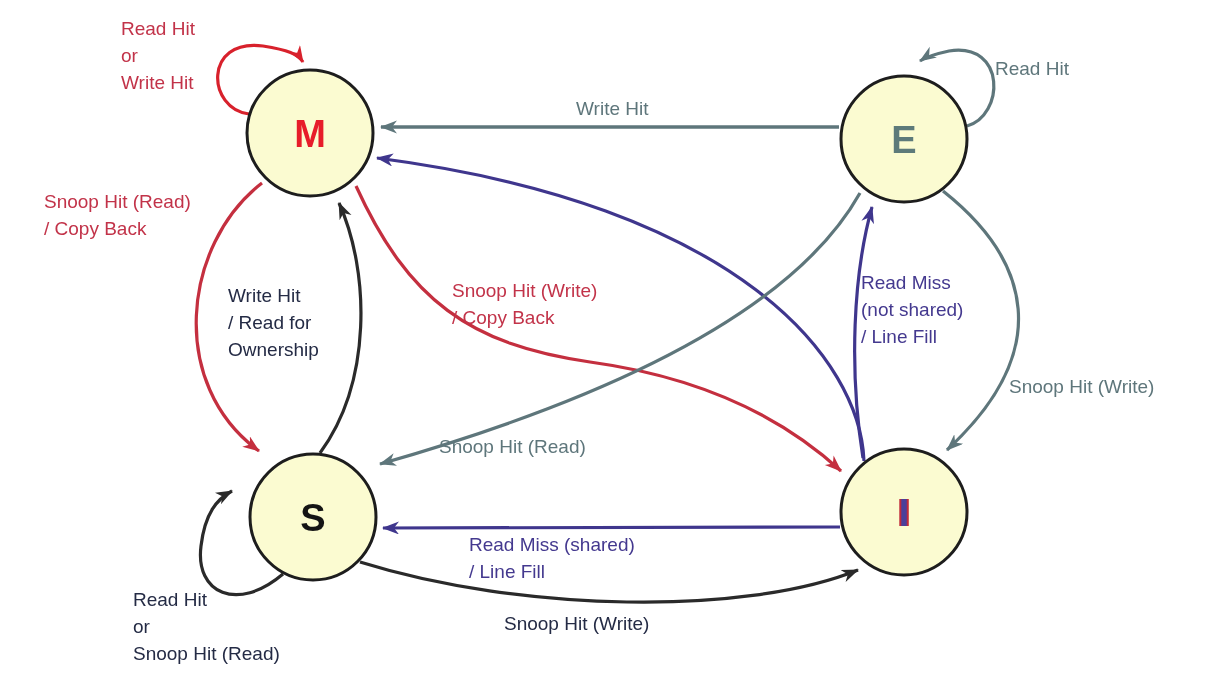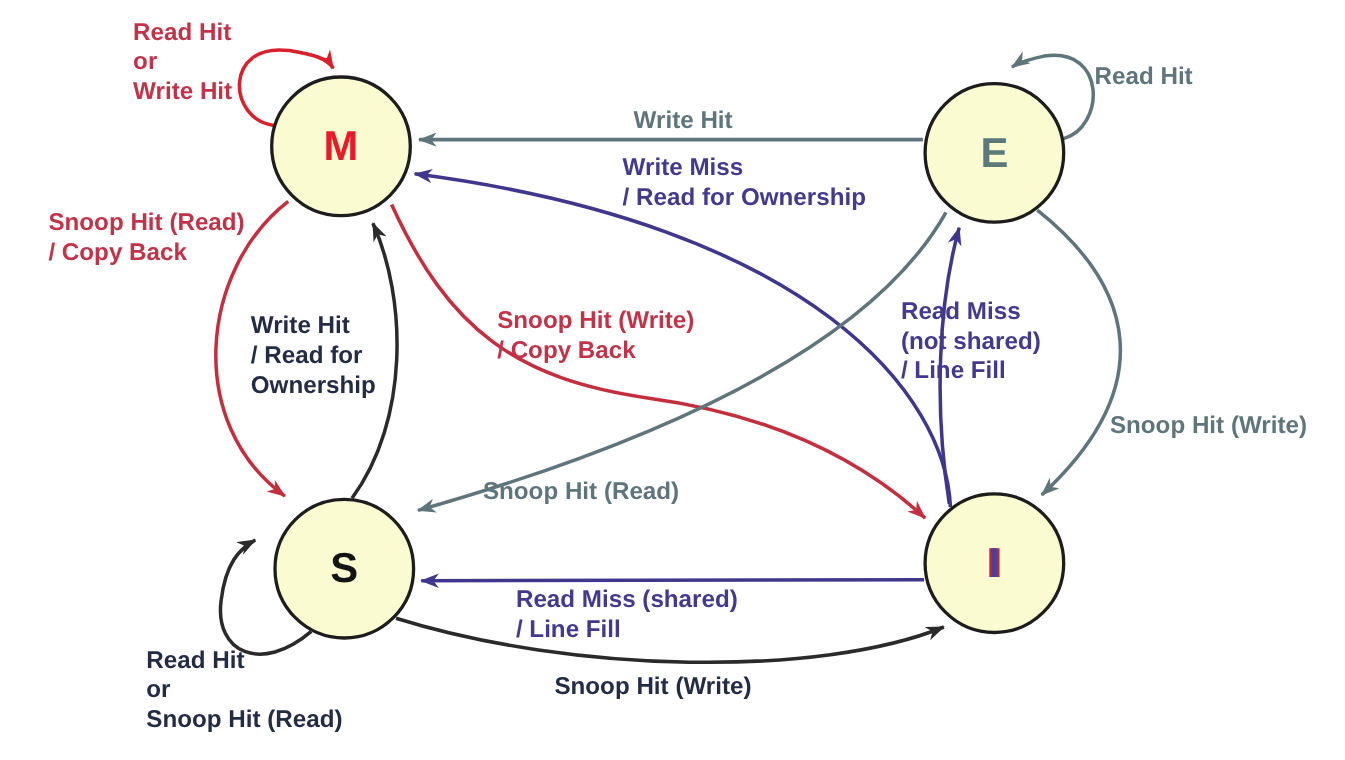--- a/index.html
+++ b/index.html
@@ -23,21 +23,21 @@
   }
   .state .letter{
     font-size:38px;font-weight:bold;line-height:1;
   }
   .letter-m{color:#e71c2a;}
   .letter-e{color:#5d7a7a;}
   .letter-s{color:#141414;}
   .letter-i{color:#4a3f9a;text-shadow:-2px 0 0 #c02a3a,2px 0 0 #c02a3a;}
   .lbl{
     position:absolute;
-    font-size:22px;font-weight:bold;line-height:27px;
+    font-size:19px;font-weight:normal;line-height:27px;
     white-space:pre-line;
   }
   .lbl.red{color:#c23349;}
   .lbl.gray{color:#5e767b;}
   .lbl.purple{color:#44398f;}
   .lbl.dark{color:#242b45;}
 </style>
 </head>
 <body>
 
@@ -92,28 +92,26 @@
     <span class="letter letter-i">I</span>
   </div>
 
   <div class="lbl red" style="left:121px;top:15px">Read Hit
 or
 Write Hit</div>
   <div class="lbl red" style="left:44px;top:188px">Snoop Hit (Read)
 / Copy Back</div>
   <div class="lbl gray" style="left:995px;top:55px">Read Hit</div>
   <div class="lbl gray" style="left:576px;top:95px">Write Hit</div>
-  <div class="lbl purple" style="left:566px;top:138px">Write Miss
-/ Read for Ownership</div>
   <div class="lbl red" style="left:452px;top:277px">Snoop Hit (Write)
 / Copy Back</div>
   <div class="lbl dark" style="left:228px;top:282px">Write Hit
 / Read for
 Ownership</div>
-  <div class="lbl purple" style="left:819px;top:269px">Read Miss
+  <div class="lbl purple" style="left:861px;top:269px">Read Miss
 (not shared)
 / Line Fill</div>
   <div class="lbl gray" style="left:1009px;top:373px">Snoop Hit (Write)</div>
   <div class="lbl gray" style="left:439px;top:433px">Snoop Hit (Read)</div>
   <div class="lbl purple" style="left:469px;top:531px">Read Miss (shared)
 / Line Fill</div>
   <div class="lbl dark" style="left:504px;top:610px">Snoop Hit (Write)</div>
   <div class="lbl dark" style="left:133px;top:586px">Read Hit
 or
 Snoop Hit (Read)</div>

